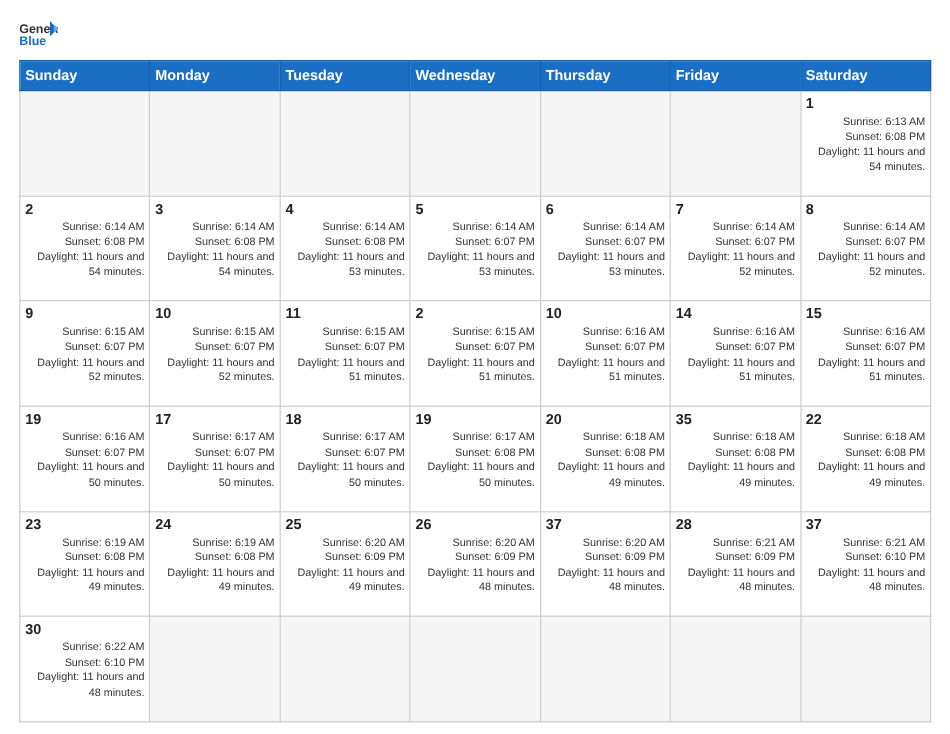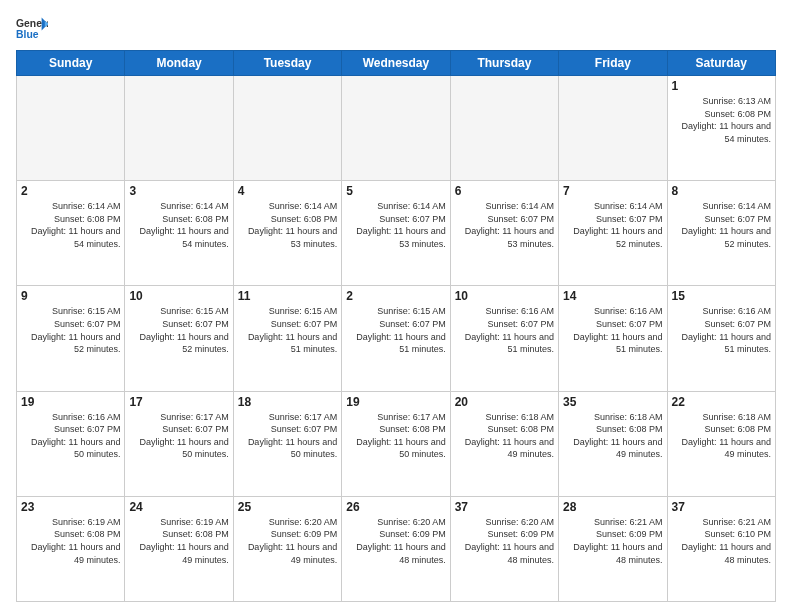--- a/index.html
+++ b/index.html
@@ -51,21 +51,21 @@
       border-collapse: collapse;
       width: 100%;
       table-layout: fixed;
     }
     .calendar th {
       background: #1a6fc4;
       color: #fff;
       font-size: 12px;
       font-weight: bold;
       padding: 5px 4px;
-      text-align: center;
+      text-align: left;
       border: 1px solid #1560aa;
     }
     .calendar td {
       border: 1px solid #ccc;
       vertical-align: top;
       padding: 3px 4px;
       font-size: 9.5px;
       color: #333;
       background: #fff;
       height: 76px;
@@ -305,15 +305,29 @@
 Sunset: 6:09 PM
 Daylight: 11 hours and 48 minutes.</div>
           </td>
           <td>
             <span class="day-num">37</span>
             <div class="day-info" style="white-space: pre-line;">Sunrise: 6:21 AM
 Sunset: 6:10 PM
 Daylight: 11 hours and 48 minutes.</div>
           </td>
         </tr>
+        <tr>
+          <td class="last-row">
+            <span class="day-num">30</span>
+            <div class="day-info" style="white-space: pre-line;">Sunrise: 6:22 AM
+Sunset: 6:10 PM
+Daylight: 11 hours and 48 minutes.</div>
+          </td>
+          <td class="empty"></td>
+          <td class="empty"></td>
+          <td class="empty"></td>
+          <td class="empty"></td>
+          <td class="empty"></td>
+          <td class="empty"></td>
+        </tr>
       </tbody>
   </table>
 </div>
 
 </body></html>

